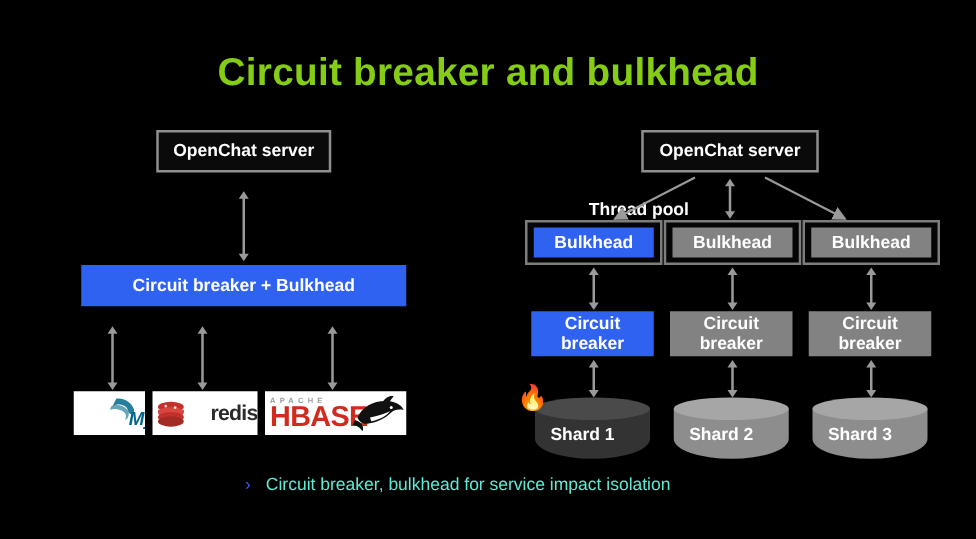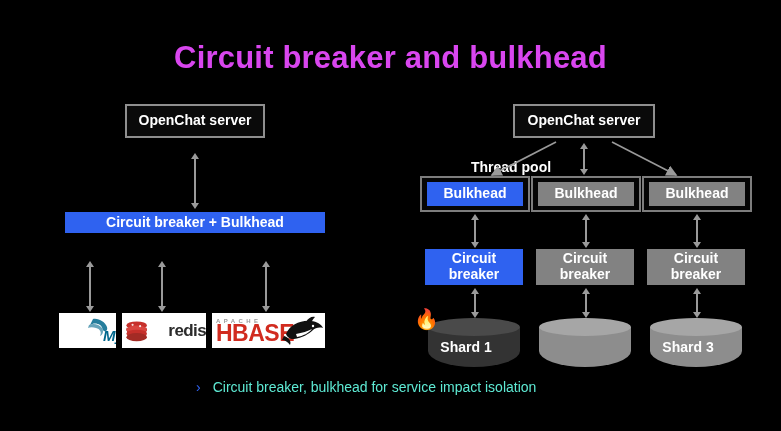--- a/index.html
+++ b/index.html
@@ -24,21 +24,21 @@
   
   .slide-title {
     position: absolute;
     left: 0;
     top: 40px;
     width: 781px;
     text-align: center;
     font-size: 31px;
     font-weight: bold;
     letter-spacing: 0.2px;
-    color: #d946ef;
+    color: #84cc16;
   }
 
   
   .node {
     position: absolute;
     box-sizing: border-box;
     display: flex;
     align-items: center;
     justify-content: center;
     text-align: center;
@@ -207,21 +207,21 @@
 <div id="slide">
 
   <div class="slide-title">Circuit breaker and bulkhead</div>
 
   <div class="node node-outline" style="left:125px; top:104px; width:140px; height:34px;">
     <span>OpenChat server</span>
   </div>
 
   <div class="arrow-v" style="left:194px; top:158px; height:46px;"></div>
 
-  <div class="node node-blue" style="left:65px; top:212px; width:260px; height:21px;">
+  <div class="node node-blue" style="left:65px; top:212px; width:260px; height:33px;">
     <span>Circuit breaker + Bulkhead</span>
   </div>
 
   <div class="arrow-v" style="left:89px; top:266px; height:41px;"></div>
   <div class="arrow-v" style="left:161px; top:266px; height:41px;"></div>
   <div class="arrow-v" style="left:265px; top:266px; height:41px;"></div>
 
   <div class="logo" style="left:59px; top:313px; width:57px; height:35px;padding-left:41px;">
     <svg width="57" height="35" viewBox="0 0 57 35" style="position:absolute; left:0; top:0;">
       <path d="M34 6 C40 5 46 9 48 14 C49 17 47 19 45 18 C43 17 44 14 41 12 C38 10 34 10 31 12 Z" fill="#00678c" opacity="0.85"></path>
@@ -315,20 +315,21 @@
   <div class="cyl" style="left:428px; top:318px; width:92px; height:49px;">
     <div class="cyl-body" style="top:9px; background:#333333;"></div>
     <div class="cyl-top" style="background:#4a4a4a;"></div>
     <div class="cyl-label">Shard 1</div>
   </div>
   <div class="fire-icon" style="left:414px; top:309px;">🔥</div>
 
   <div class="cyl" style="left:539px; top:318px; width:92px; height:49px;">
     <div class="cyl-body" style="top:9px; background:#8d8d8d;"></div>
     <div class="cyl-top" style="background:#a6a6a6;"></div>
+    <div class="cyl-label">Shard 2</div>
   </div>
 
   <div class="cyl" style="left:650px; top:318px; width:92px; height:49px;">
     <div class="cyl-body" style="top:9px; background:#8d8d8d;"></div>
     <div class="cyl-top" style="background:#a6a6a6;"></div>
     <div class="cyl-label">Shard 3</div>
   </div>
 
   <div class="caption">
     <span class="caption-bullet">›</span>

